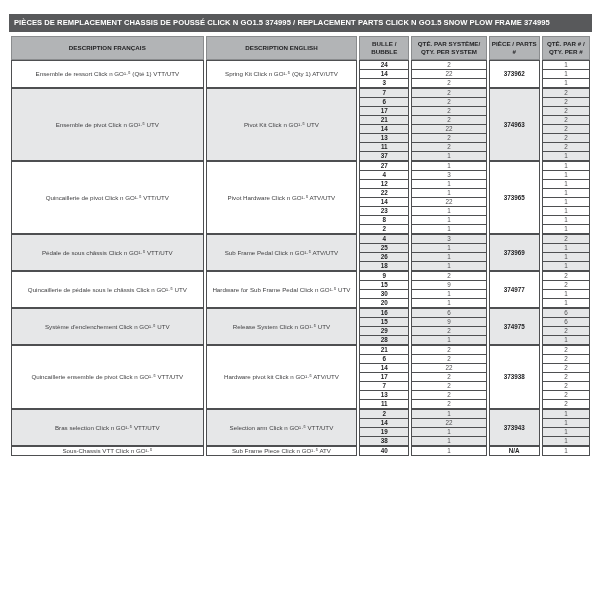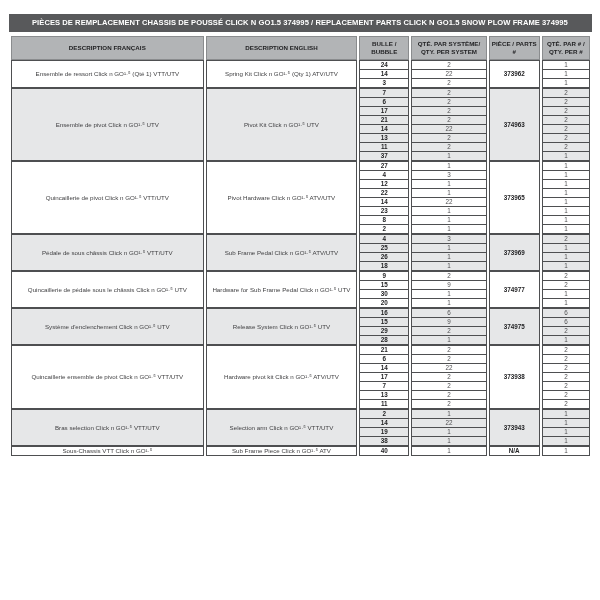--- a/index.html
+++ b/index.html
@@ -14,21 +14,21 @@
     left: 9px; top: 14px;
     width: 583px;
   }
   .title-bar {
     background: #58595b;
     color: #ffffff;
     font-size: 7.6px;
     font-weight: bold;
     height: 18px;
     line-height: 18px;
-    padding-left: 23px;
+    padding-left: 5px;
     letter-spacing: 0.05px;
     margin-bottom: 4px;
     white-space: nowrap;
     overflow: hidden;
   }
   table.parts-table {
     border-collapse: separate;
     border-spacing: 2px 0;
     width: 100%;
     table-layout: fixed;

